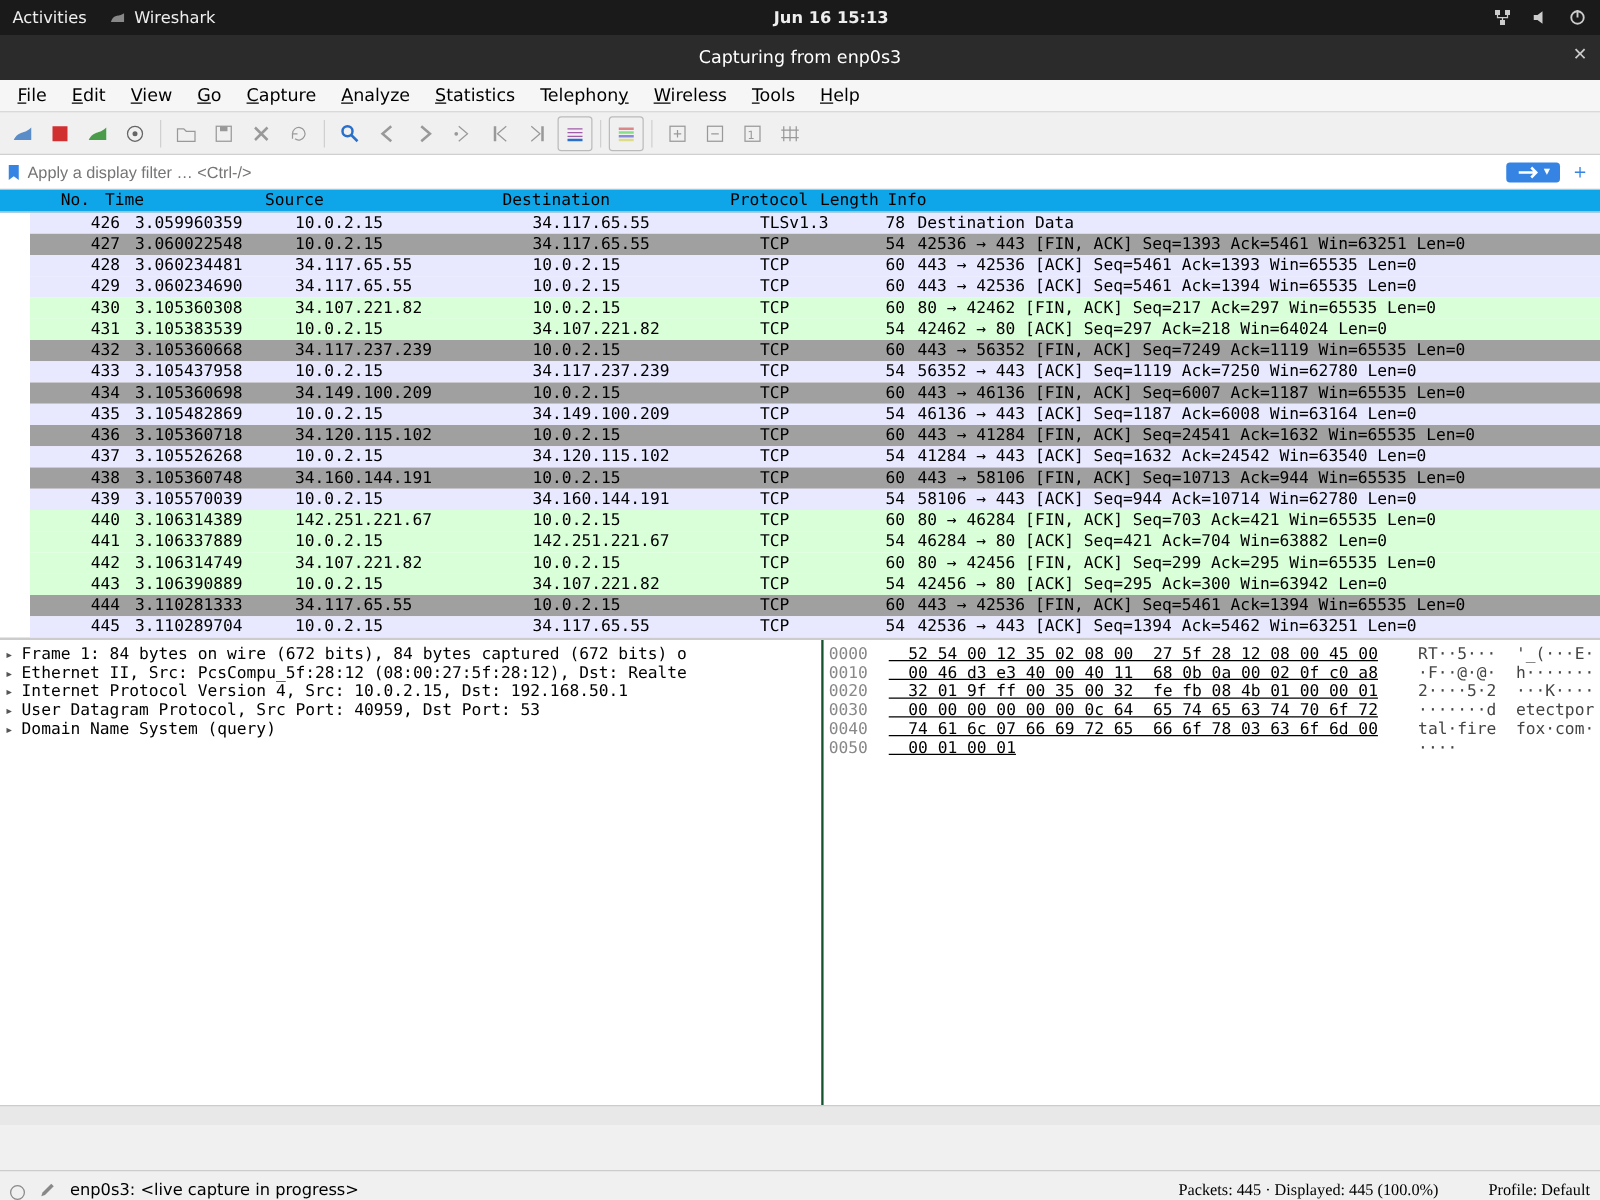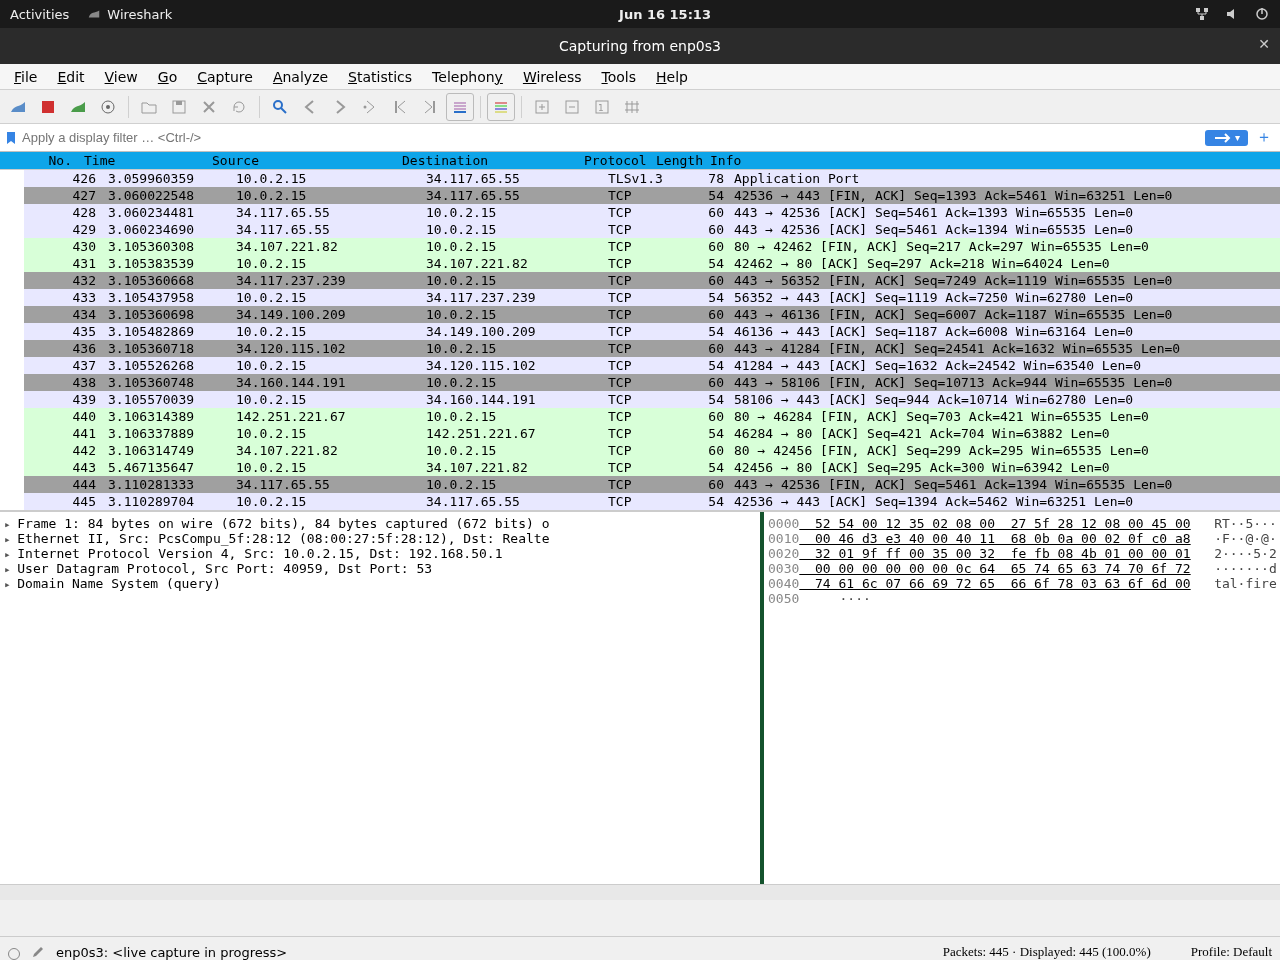--- a/index.html
+++ b/index.html
@@ -31,21 +31,21 @@
 .col-src { width: 190px; }
 .col-dst { width: 182px; }
 .col-proto { width: 72px; }
 .col-len { width: 54px; text-align: right; padding-right:6px !important;}
 .col-info { flex: 1; }
 .packet-row { display: flex; margin-left: 24px; }
 .row-purple { background: #e8e8ff; }
 .row-gray { background: #a0a0a0; }
 .row-green { background: #d8ffd8; }
 .lower { display: flex; height: 372px; }
-.details-pane { width: 764px; border-right: 4px solid #14532d; overflow: auto; font-family: "DejaVu Sans Mono", monospace; font-size: 13px; padding: 4px; background:#fff; }
+.details-pane { width: 659px; border-right: 2px solid #14532d; overflow: auto; font-family: "DejaVu Sans Mono", monospace; font-size: 13px; padding: 4px; background:#fff; }
 .details-pane .tree-item { white-space: nowrap; }
 .details-pane .tree-item::before { content: "▸ "; color: #555; font-size:11px;}
 .hex-pane { flex: 1; overflow: auto; font-family: "DejaVu Sans Mono", monospace; font-size: 13px; padding: 4px; background: #fff; }
 .hex-row { display: flex; white-space: pre; }
 .hex-offset { color: #888; width: 48px; }
 .hex-bytes { width: 400px; text-decoration: underline; }
 .hex-ascii { color: #444; }
 .hscroll { height: 16px; background: #e8e8e8; border-top: 1px solid #ccc; }
 .statusbar { position: absolute; bottom: 0; left: 0; right: 0; height: 24px; background: #f0f0f0; border-top: 1px solid #ccc; display: flex; align-items: flex-end; padding: 0 8px; font-size: 13px; gap: 10px; }
 .statusbar .circle { width: 12px; height: 12px; border: 1px solid #888; border-radius: 50%; }
@@ -255,21 +255,21 @@
     <div class="col-info">Info</div>
   </div>
   <div id="packet-rows">
       <div class="packet-row row-purple">
         <div class="col-no">426</div>
         <div class="col-time">3.059960359</div>
         <div class="col-src">10.0.2.15</div>
         <div class="col-dst">34.117.65.55</div>
         <div class="col-proto">TLSv1.3</div>
         <div class="col-len">78</div>
-        <div class="col-info">Application Port</div>
+        <div class="col-info">Destination Data</div>
       </div>
       <div class="packet-row row-gray">
         <div class="col-no">427</div>
         <div class="col-time">3.060022548</div>
         <div class="col-src">10.0.2.15</div>
         <div class="col-dst">34.117.65.55</div>
         <div class="col-proto">TCP</div>
         <div class="col-len">54</div>
         <div class="col-info">42536 → 443 [FIN, ACK] Seq=1393 Ack=5461 Win=63251 Len=0</div>
       </div>
@@ -403,21 +403,21 @@
         <div class="col-no">442</div>
         <div class="col-time">3.106314749</div>
         <div class="col-src">34.107.221.82</div>
         <div class="col-dst">10.0.2.15</div>
         <div class="col-proto">TCP</div>
         <div class="col-len">60</div>
         <div class="col-info">80 → 42456 [FIN, ACK] Seq=299 Ack=295 Win=65535 Len=0</div>
       </div>
       <div class="packet-row row-green">
         <div class="col-no">443</div>
-        <div class="col-time">5.467135647</div>
+        <div class="col-time">3.106390889</div>
         <div class="col-src">10.0.2.15</div>
         <div class="col-dst">34.107.221.82</div>
         <div class="col-proto">TCP</div>
         <div class="col-len">54</div>
         <div class="col-info">42456 → 80 [ACK] Seq=295 Ack=300 Win=63942 Len=0</div>
       </div>
       <div class="packet-row row-gray">
         <div class="col-no">444</div>
         <div class="col-time">3.110281333</div>
         <div class="col-src">34.117.65.55</div>
@@ -448,21 +448,21 @@
         <div class="tree-item">Domain Name System (query)</div>
       </div>
   </div>
   <div class="hex-pane">
     <div id="hex-rows">
         <div class="hex-row"><span class="hex-offset">0000</span><span class="hex-bytes">  52 54 00 12 35 02 08 00  27 5f 28 12 08 00 45 00</span><span class="hex-ascii">   RT··5···  '_(···E·</span></div>
         <div class="hex-row"><span class="hex-offset">0010</span><span class="hex-bytes">  00 46 d3 e3 40 00 40 11  68 0b 0a 00 02 0f c0 a8</span><span class="hex-ascii">   ·F··@·@·  h·······</span></div>
         <div class="hex-row"><span class="hex-offset">0020</span><span class="hex-bytes">  32 01 9f ff 00 35 00 32  fe fb 08 4b 01 00 00 01</span><span class="hex-ascii">   2····5·2  ···K····</span></div>
         <div class="hex-row"><span class="hex-offset">0030</span><span class="hex-bytes">  00 00 00 00 00 00 0c 64  65 74 65 63 74 70 6f 72</span><span class="hex-ascii">   ·······d  etectpor</span></div>
         <div class="hex-row"><span class="hex-offset">0040</span><span class="hex-bytes">  74 61 6c 07 66 69 72 65  66 6f 78 03 63 6f 6d 00</span><span class="hex-ascii">   tal·fire  fox·com·</span></div>
-        <div class="hex-row"><span class="hex-offset">0050</span><span class="hex-ascii">   ····</span></div>
+        <div class="hex-row"><span class="hex-offset">0050</span><span class="hex-bytes">  00 01 00 01</span><span class="hex-ascii">   ····</span></div>
       </div>
   </div>
 </div>
 
 <div class="hscroll"></div>
 
 <div class="statusbar">
   <span class="circle"></span>
   <svg width="16" height="16">
       <path d="M3 13l1-3 7-7 2 2-7 7z" fill="#888"></path>

